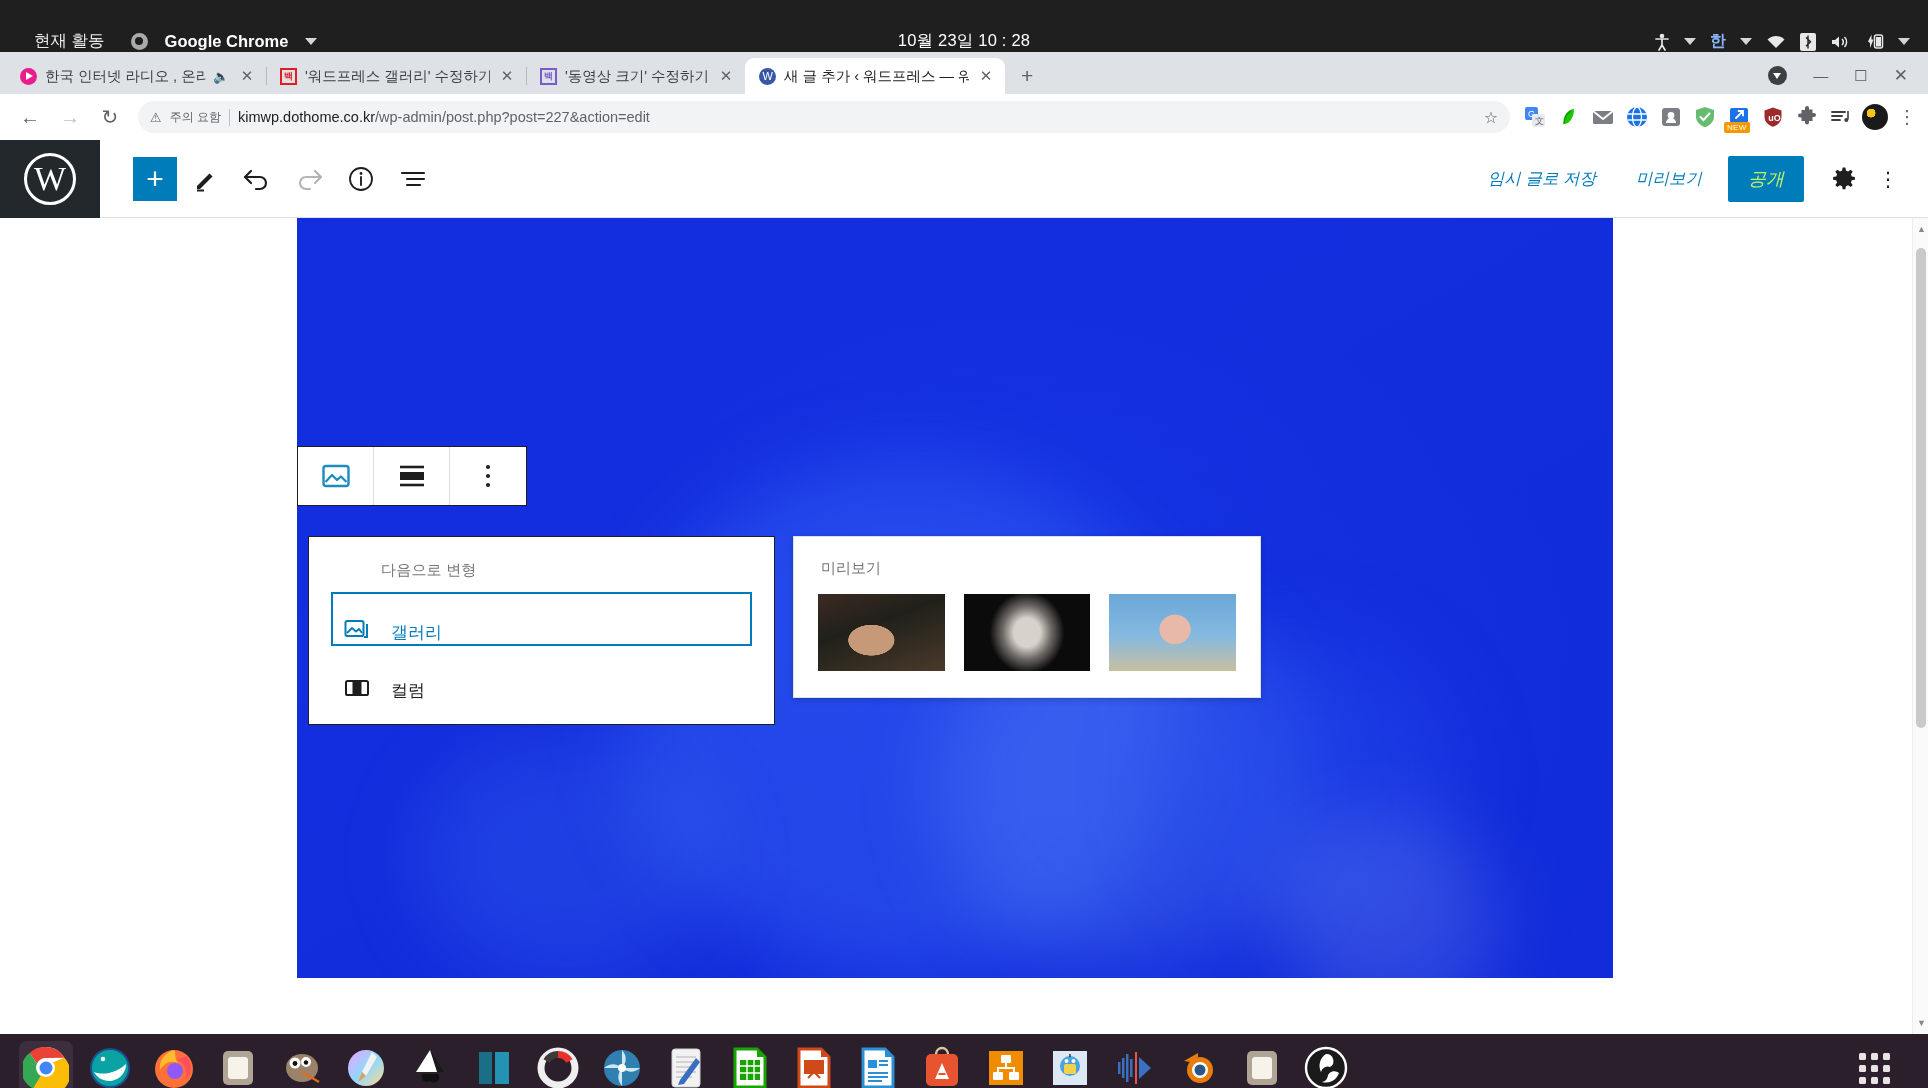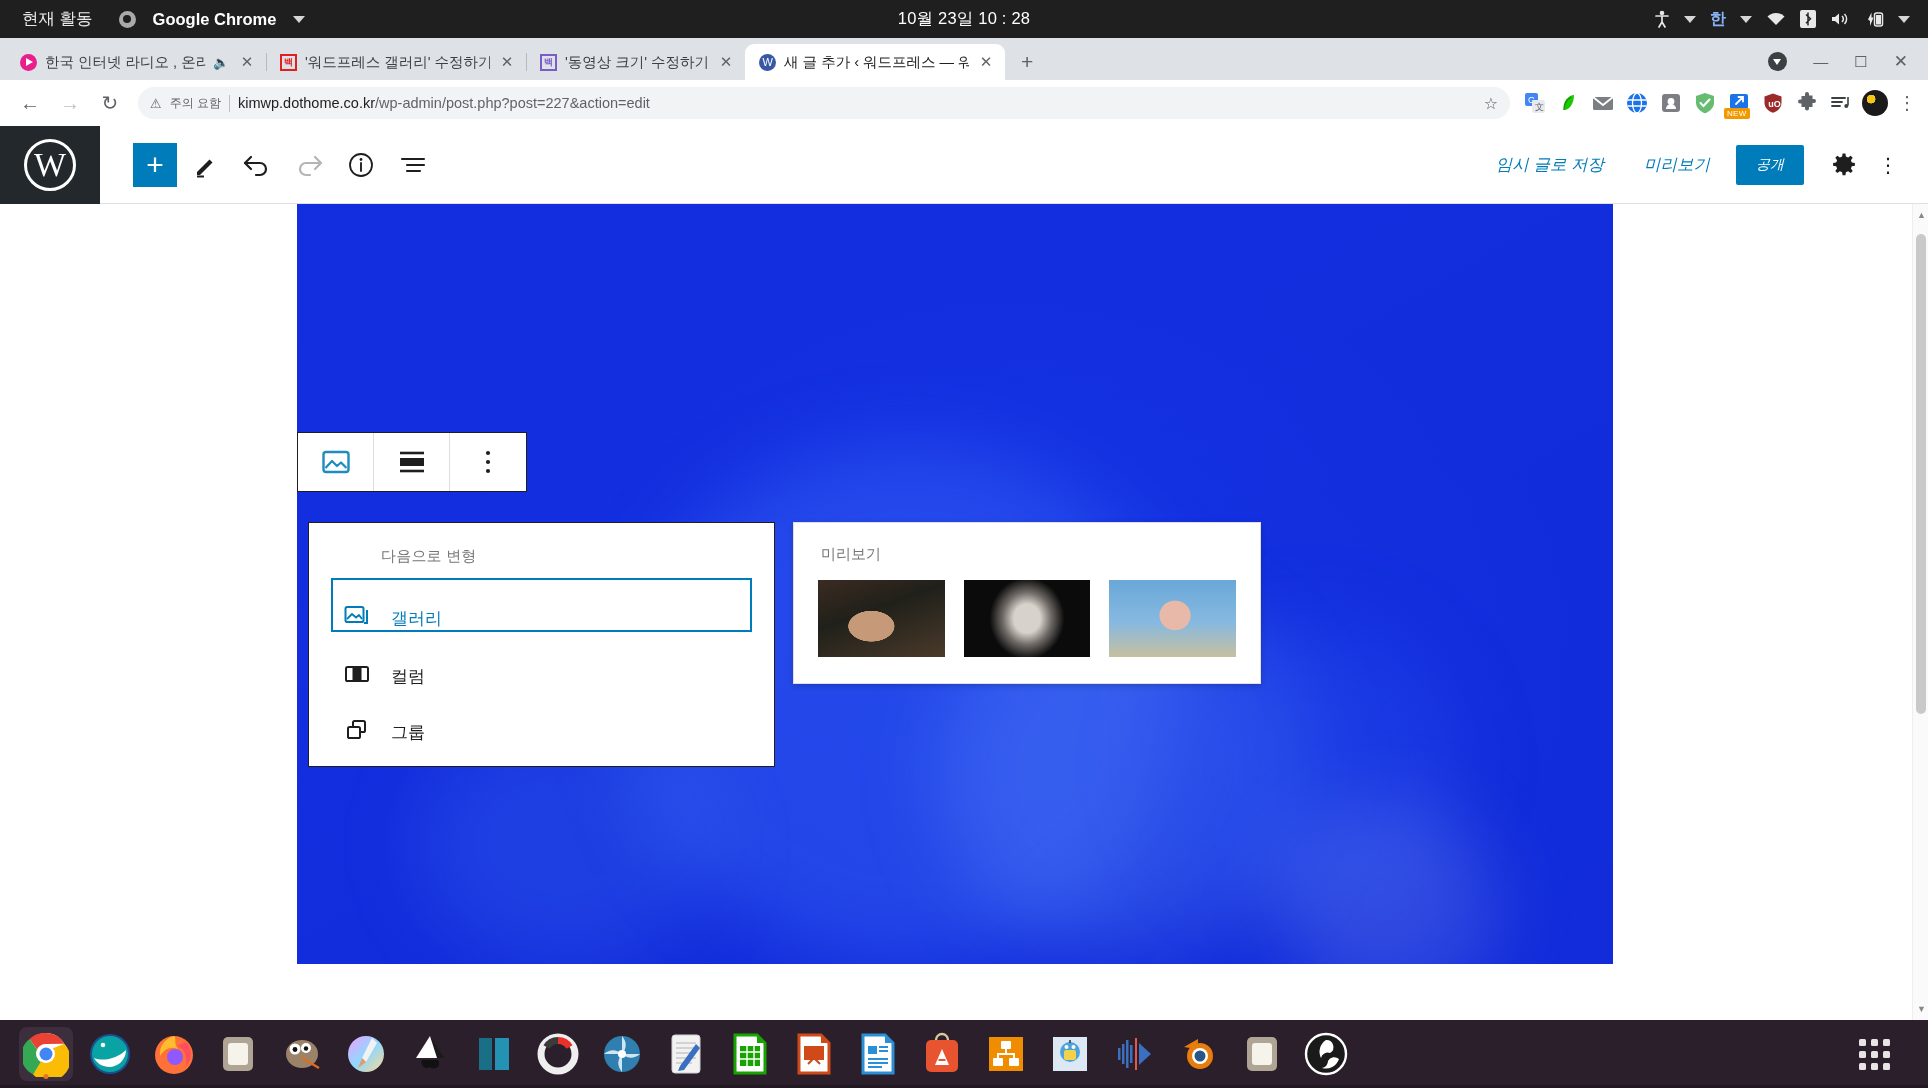--- a/index.html
+++ b/index.html
@@ -5,24 +5,24 @@
   * { box-sizing: border-box; margin: 0; padding: 0; }
   html, body {
     width: 1928px; height: 1088px;
     overflow: hidden;
     font-family: "Liberation Sans", "DejaVu Sans", sans-serif;
     background: #1d1d1d;
   }
 
   
   #gnome-bar {
-    height: 38px; width: 100%;
+    height: 52px; width: 100%;
     background: #1f1f1f; color: #ffffff;
-    display: flex; align-items: center;
-    font-size: 16px; position: relative;
+    display: flex; align-items: flex-end;
+    font-size: 16px; position: relative; padding-left: 12px;
   }
   .gb-left { display: flex; align-items: center; gap: 26px; padding-left: 22px; }
   .gb-activity { color: #e8e8e8; font-size: 16.5px; }
   .gb-app { display: flex; align-items: center; gap: 17px; font-weight: 700; font-size: 16.5px; }
   .chrome-mini {
     width: 17px; height: 17px; border-radius: 50%;
     background: conic-gradient(#aaa 0 100%);
     position: relative; display:inline-block;
   }
   .chrome-mini::after{
@@ -113,21 +113,21 @@
   #wp { flex:1; display:flex; flex-direction:column; background:#fff; position:relative; overflow:hidden;}
   #wp-header { height:78px; display:flex; align-items:center; background:#fff; border-bottom:1px solid #e0e0e0; position:relative; z-index:30;}
   #wp-logo { width:100px;height:78px;background:#23282d;display:flex;align-items:center;justify-content:center;}
   .wp-mark{ width:52px;height:52px;border:3px solid #fff;border-radius:50%;display:flex;align-items:center;justify-content:center;color:#fff;font-family:"Liberation Serif",serif;font-size:34px;line-height:1;}
   #wp-tools{ display:flex; align-items:center; gap:4px; padding-left:33px;}
   .wpbtn{ width:48px;height:48px;display:flex;align-items:center;justify-content:center;color:#1e1e1e;}
   .wpbtn.dim{color:#b5b5b5;}
   .plus-btn{ width:44px;height:44px;background:#007cba;color:#fff;display:flex;align-items:center;justify-content:center;font-size:30px;font-weight:300;line-height:1;}
   #wp-right{ margin-left:auto; display:flex; align-items:center; gap:0; padding-right:22px;font-style:italic;}
   .wp-link{ color:#007cba; font-size:16.5px; padding: 0 20px; }
-  .publish{ background:#007cba;color:#ffffff;font-size:14px;padding:11px 20px;border-radius:2px; margin-left:6px;}
+  .publish{ background:#007cba;color:#bef264;font-size:18px;padding:11px 20px;border-radius:2px; margin-left:6px;}
   .gear{ width:52px;height:52px;display:flex;align-items:center;justify-content:center;margin-left:14px;}
   .vdots{ width:36px;height:52px;display:flex;align-items:center;justify-content:center;font-size:20px;color:#1e1e1e;}
 
   
   #wp-canvas{ flex:1; position:relative; background:#fff; overflow:hidden;}
   #blue-image{
     position:absolute; left:297px; top:0px; width:1316px; height:760px;
     background:
       radial-gradient(ellipse 520px 400px at 58% 62%, rgba(20,60,235,.55) 0%, rgba(20,50,225,.75) 55%, rgba(18,45,220,.9) 100%),
       linear-gradient(150deg, #1530e8 0%, #1838f0 30%, #1028d8 60%, #0f22c8 100%);
@@ -485,29 +485,20 @@
           <span class="tp-ic">
             <svg width="26" height="26" viewBox="0 0 26 26">
                 <rect x="2" y="6" width="22" height="14" rx="1.6" stroke="#1e1e1e" stroke-width="2" fill="none"></rect>
                 <rect x="10" y="6" width="6" height="14" fill="#1e1e1e"></rect>
                 <path d="M9.3 6 v14 M16.7 6 v14" stroke="#1e1e1e" stroke-width="1.6"></path>
               </svg>
           </span>
           <span>컬럼</span>
         </div>
 
-        <div class="tp-item">
-          <span class="tp-ic">
-            <svg width="26" height="26" viewBox="0 0 26 26">
-                <rect x="9" y="4" width="12" height="11" rx="1.6" stroke="#1e1e1e" stroke-width="2" fill="none"></rect>
-                <rect x="4" y="10" width="12" height="11" rx="1.6" stroke="#1e1e1e" stroke-width="2" fill="#fff"></rect>
-              </svg>
-          </span>
-          <span>그룹</span>
-        </div>
       </div>
 
       <div id="preview-panel">
         <div class="pv-label">미리보기</div>
         <div class="pv-row">
           <div class="pv-img pv1"></div>
           <div class="pv-img pv2"></div>
           <div class="pv-img pv3"></div>
         </div>
       </div>

